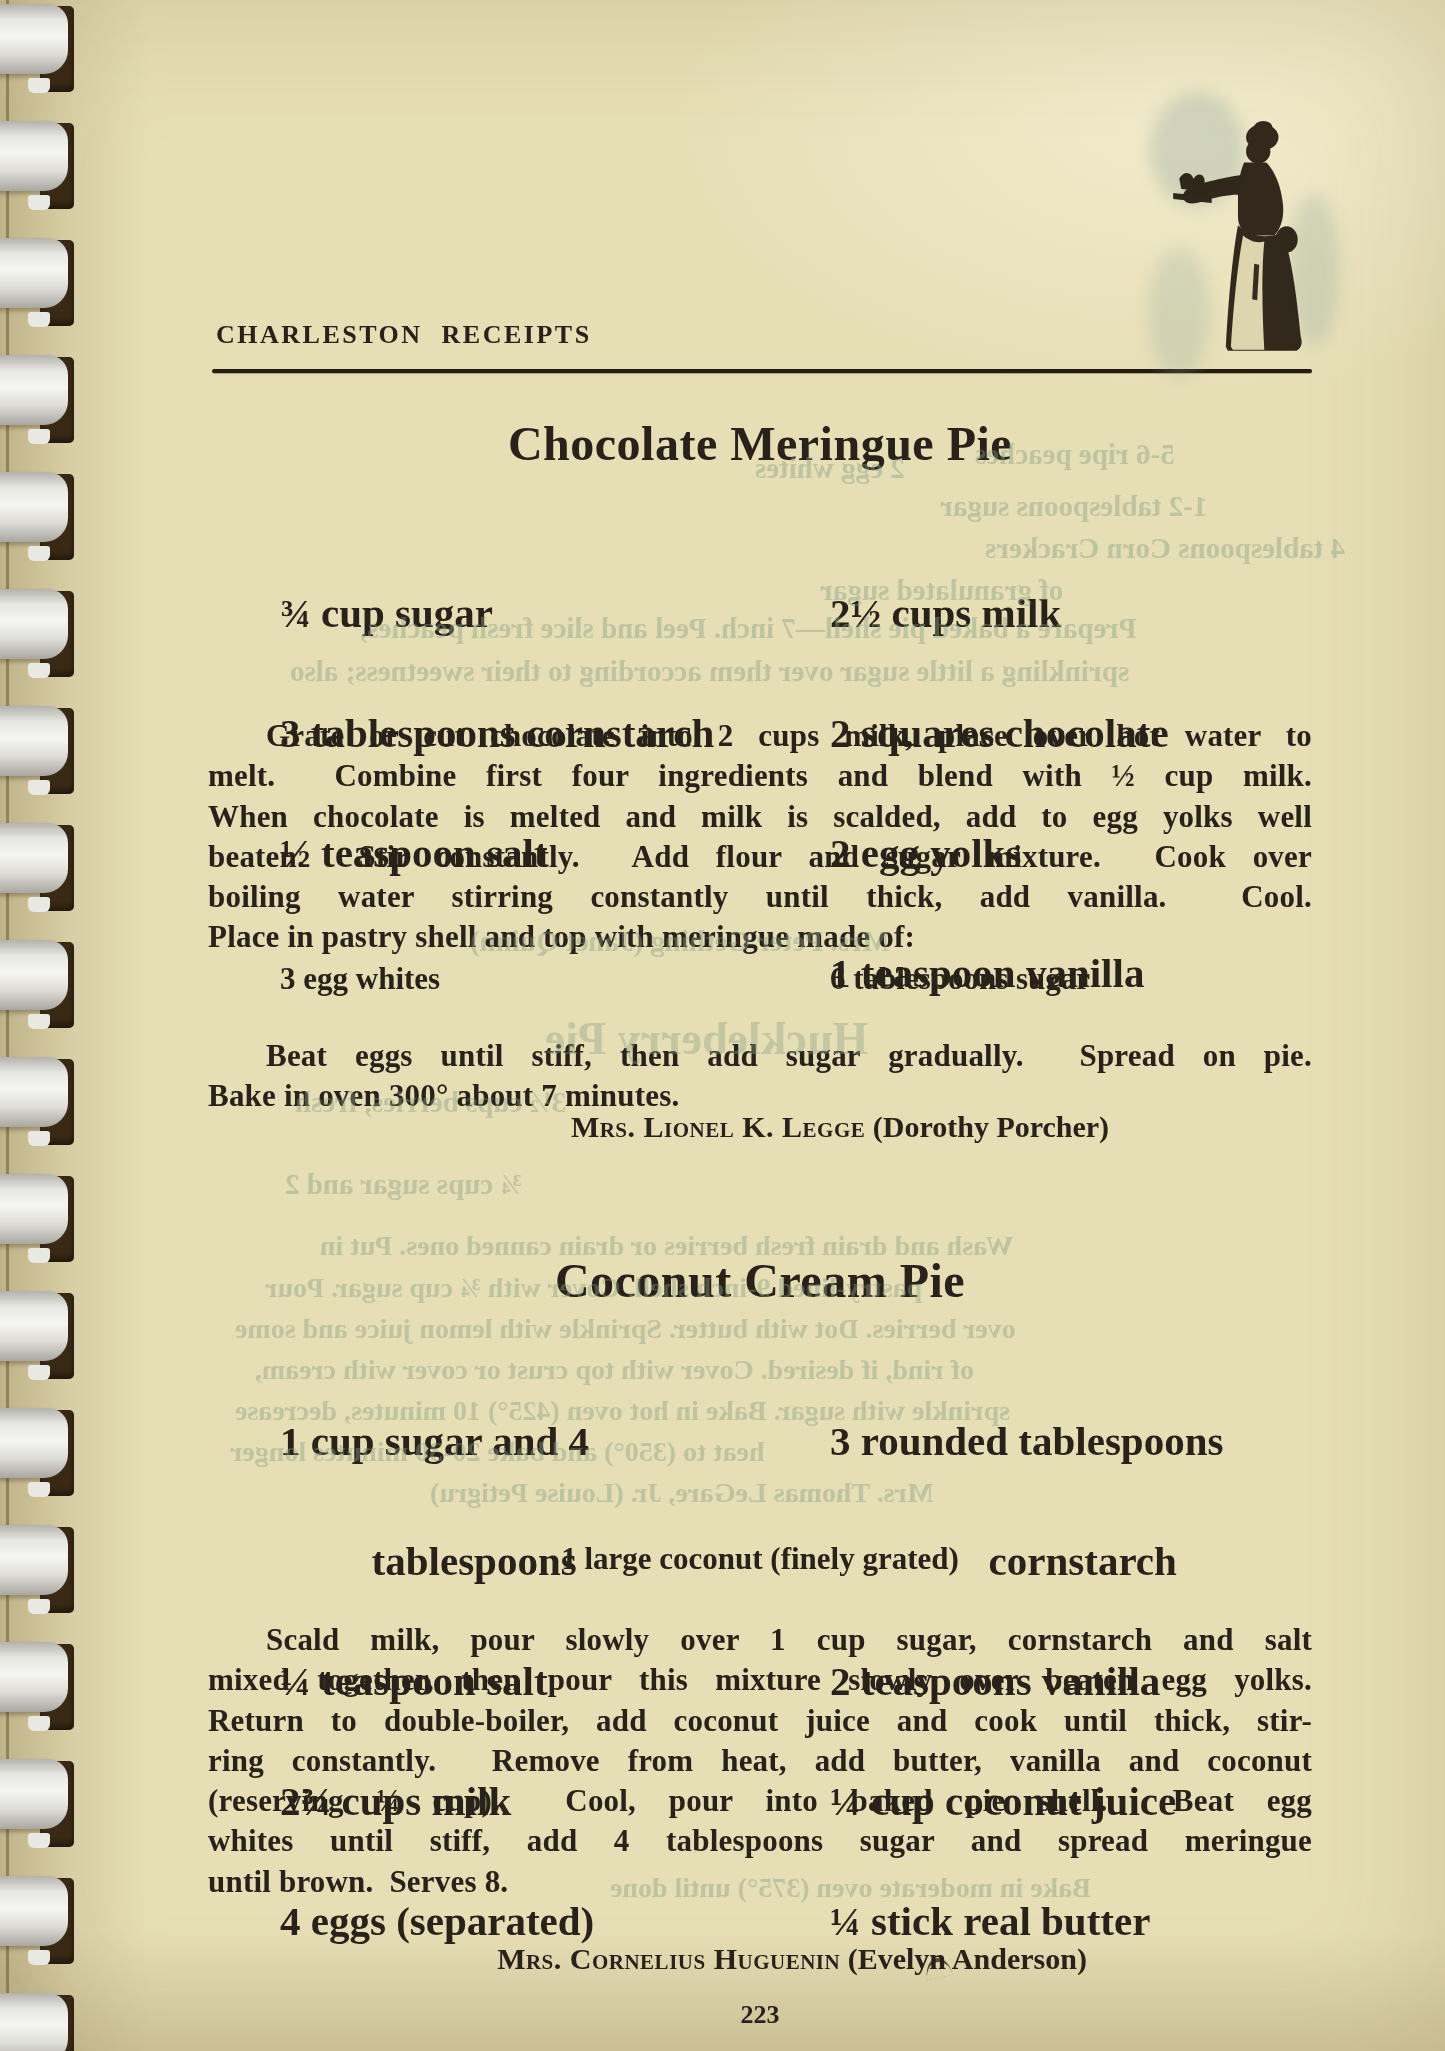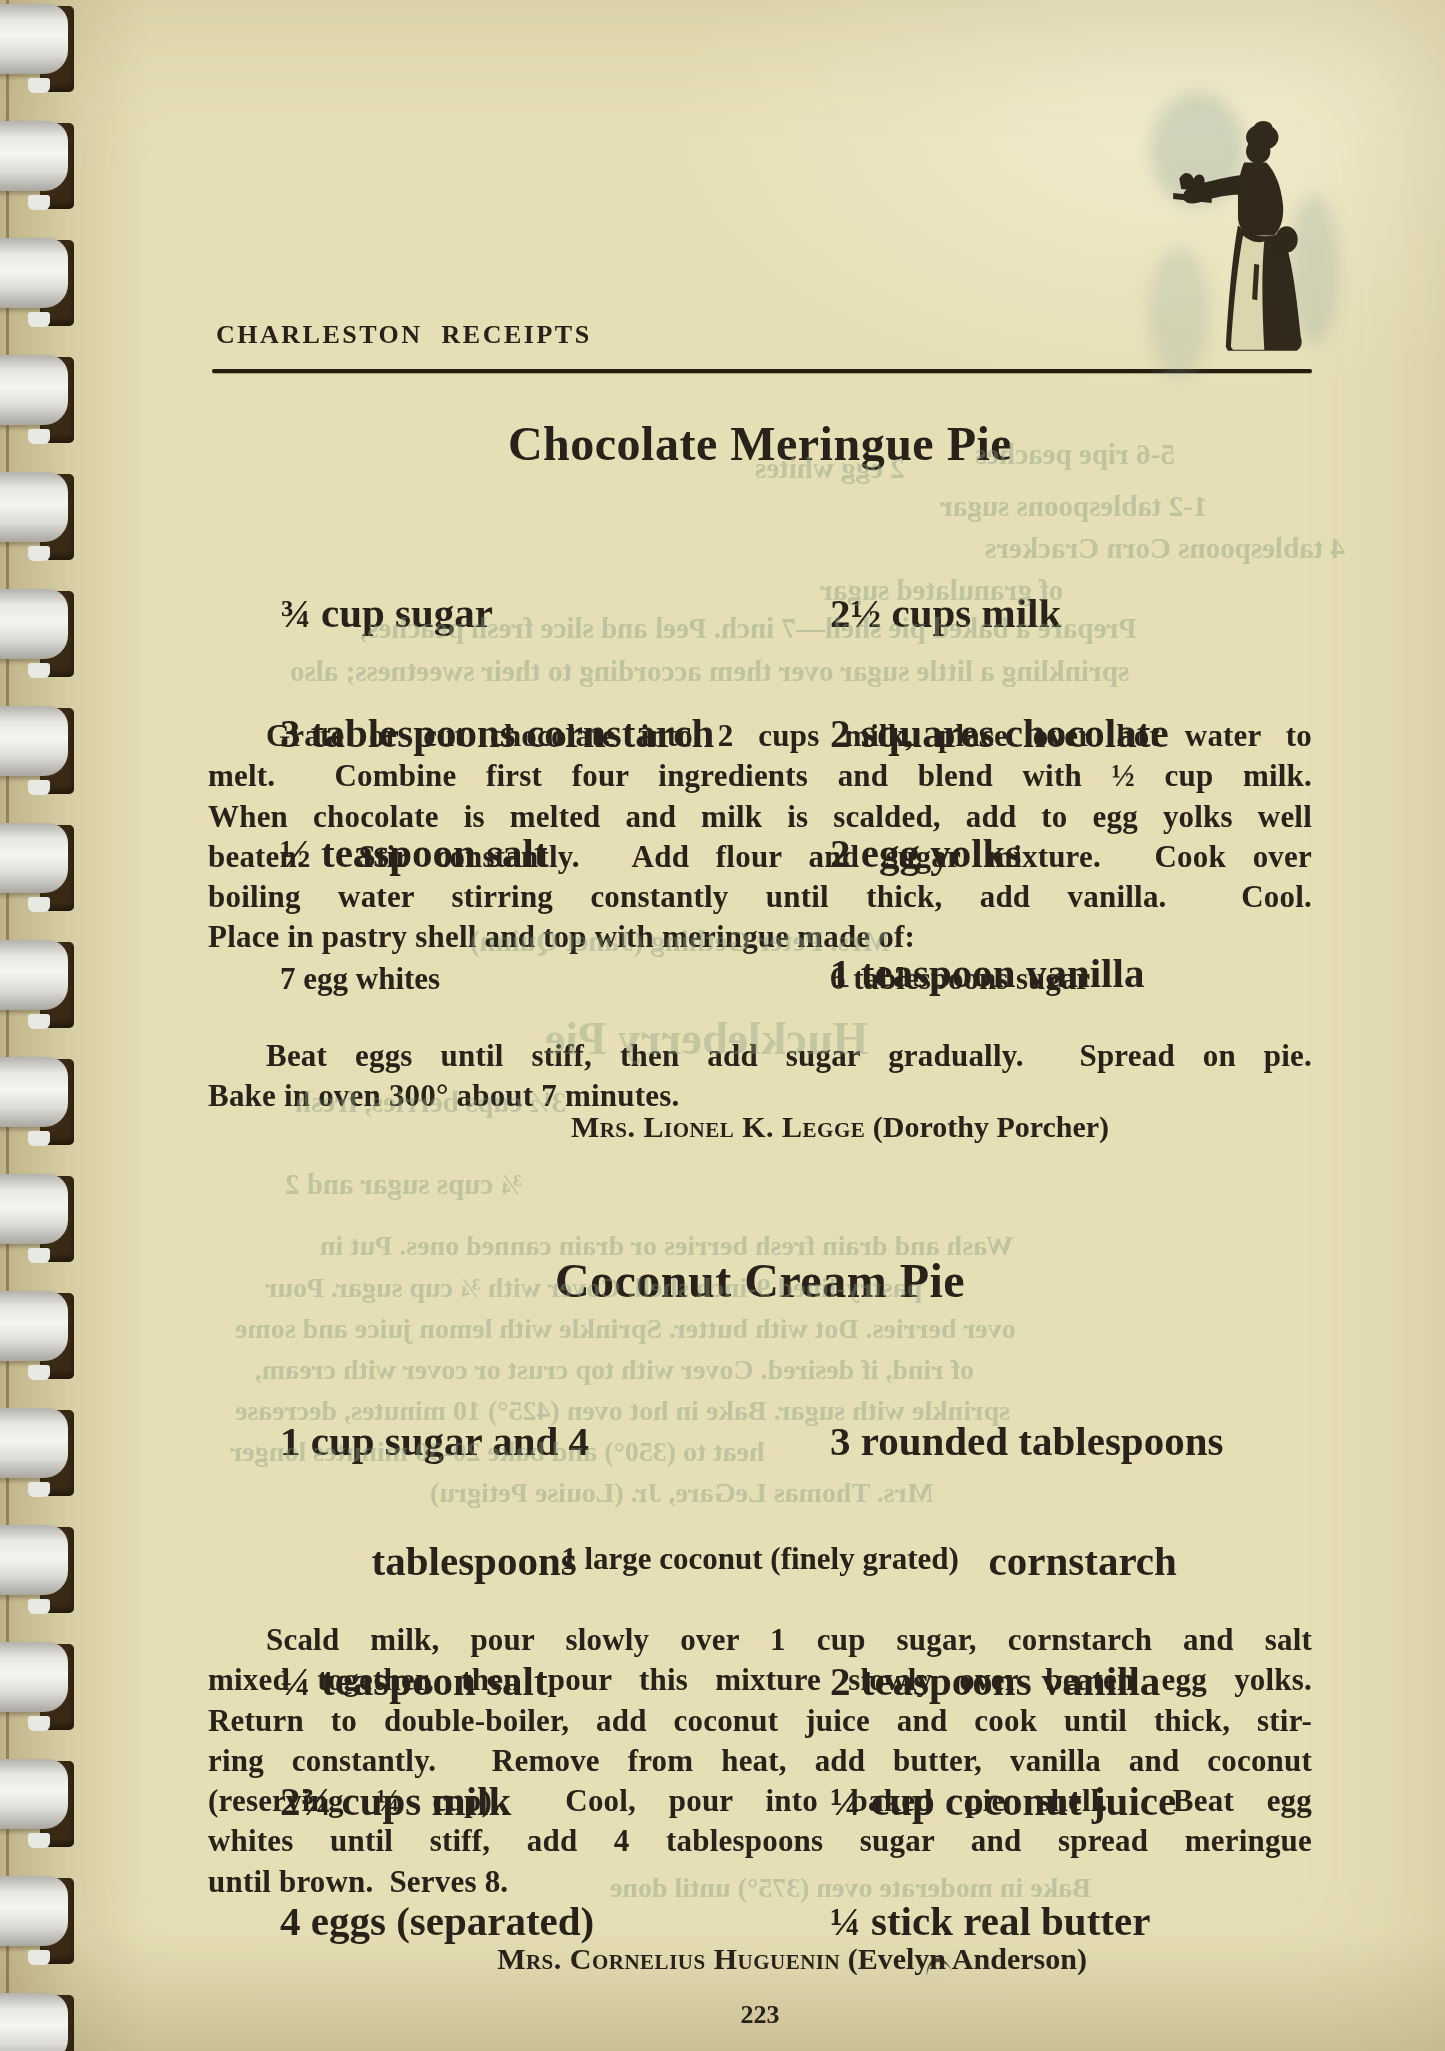--- a/index.html
+++ b/index.html
@@ -144,21 +144,21 @@
 
     <div class="block" style="top:716px;">
       <div class="pline indent">Grate or cut chocolate into 2 cups milk, place over hot water to</div>
       <div class="pline">melt.  Combine first four ingredients and blend with ½ cup milk.</div>
       <div class="pline">When chocolate is melted and milk is scalded, add to egg yolks well</div>
       <div class="pline">beaten.  Stir constantly.  Add flour and sugar mixture.  Cook over</div>
       <div class="pline">boiling water stirring constantly until thick, add vanilla.  Cool.</div>
       <div class="pline last">Place in pastry shell and top with meringue made of:</div>
     </div>
 
-    <div class="subing" style="left:280px;top:961px;">7 egg whites</div>
+    <div class="subing" style="left:280px;top:961px;">3 egg whites</div>
     <div class="subing" style="left:830px;top:961px;">6 tablespoons sugar</div>
 
     <div class="block" style="top:1036px;">
       <div class="pline indent">Beat eggs until stiff, then add sugar gradually.  Spread on pie.</div>
       <div class="pline last">Bake in oven 300° about 7 minutes.</div>
     </div>
 
     <div class="block attrib" style="top:1110px;padding-left:80px;">
       <span class="sc">Mrs. Lionel K. Legge</span><span> (Dorothy Porcher)</span>
     </div>

